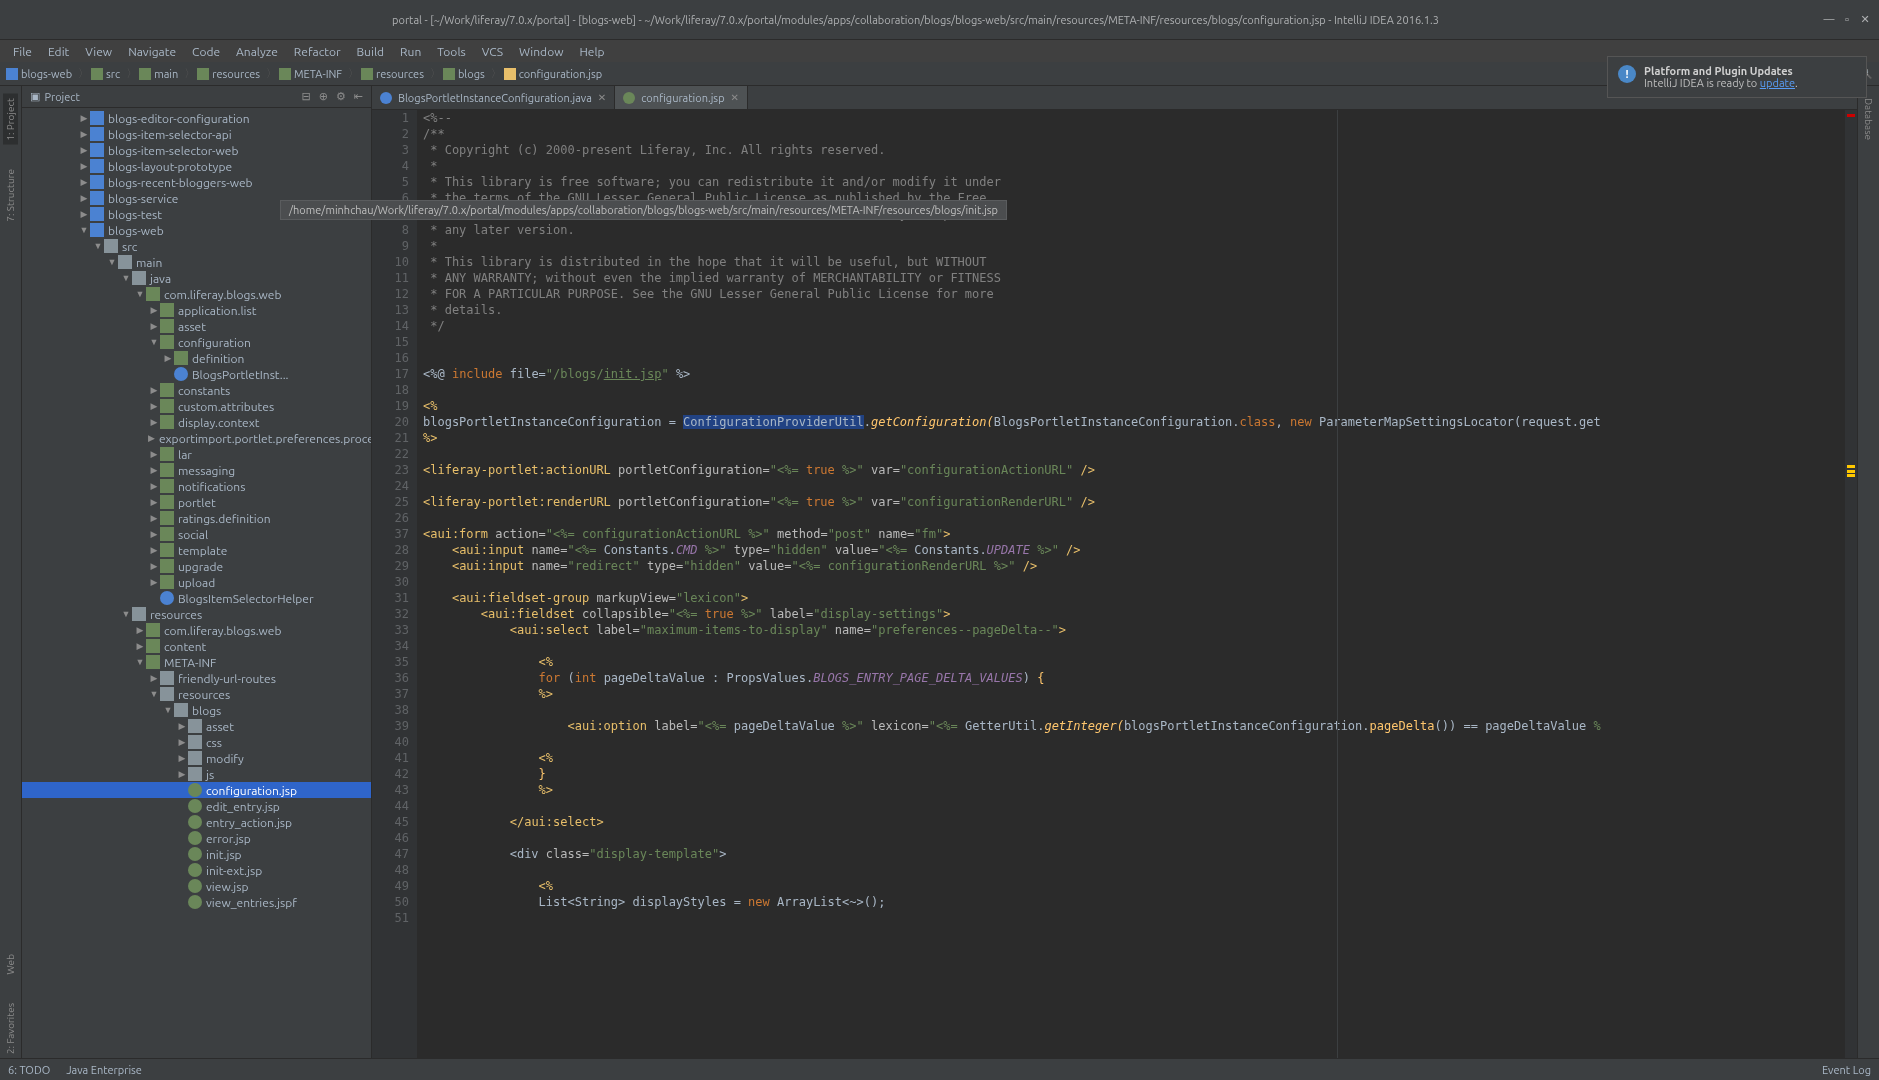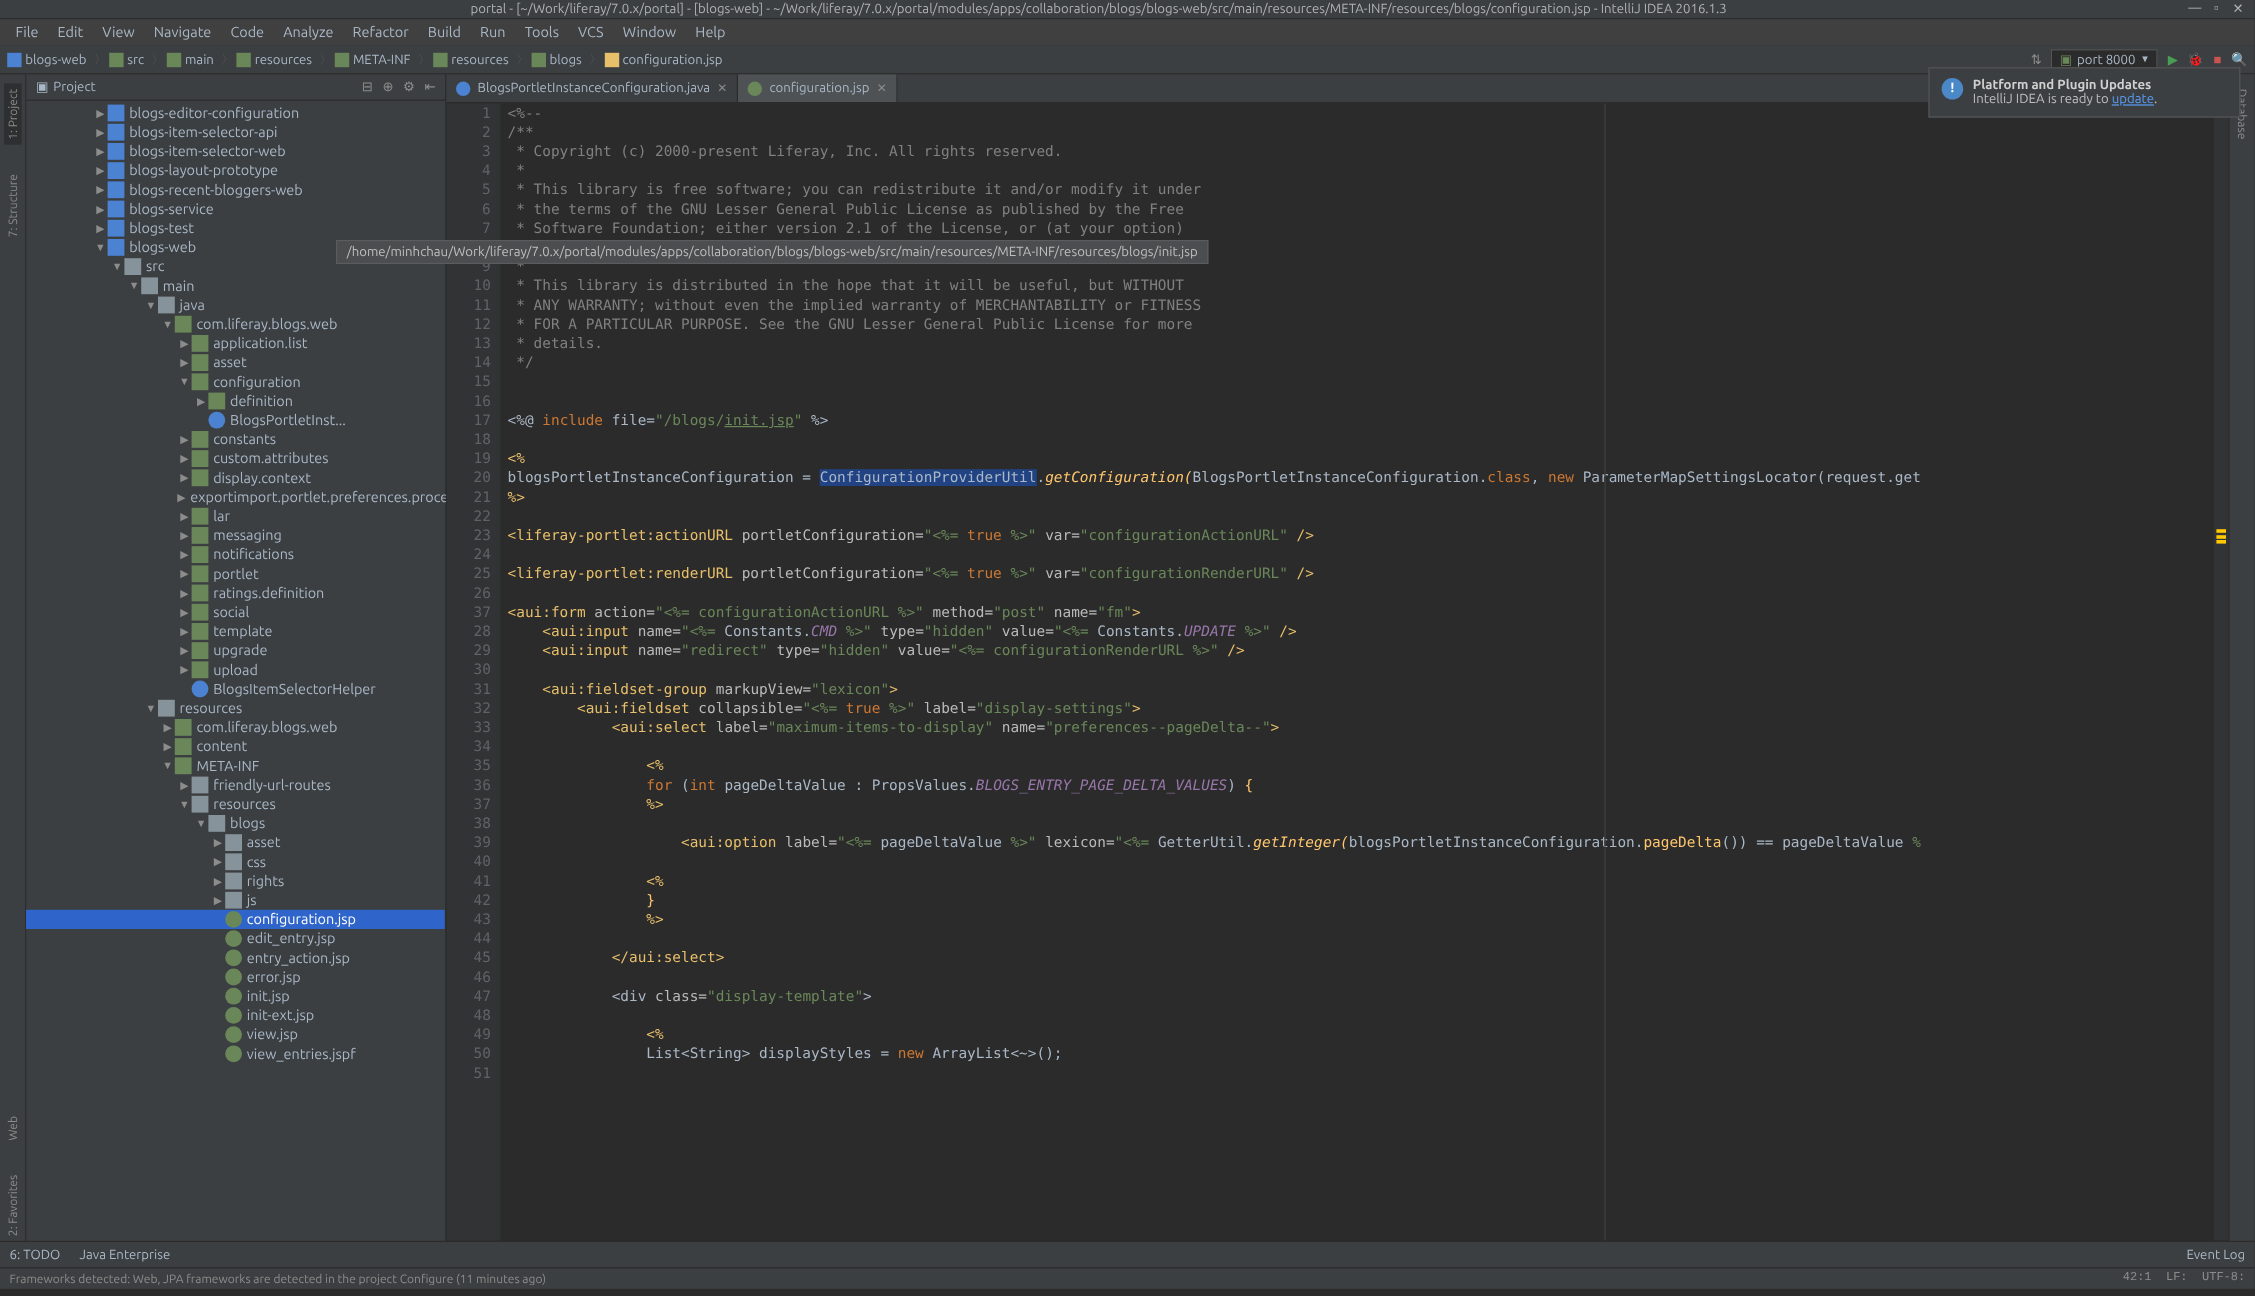--- a/index.html
+++ b/index.html
@@ -1,17 +1,17 @@
 <!DOCTYPE html>
 <html><head>
 <meta charset="utf-8">
 <style>
 * { margin: 0; padding: 0; box-sizing: border-box; }
 body { font-family: "Segoe UI", Ubuntu, sans-serif; font-size: 12px; background: #2b2b2b; color: #a9b7c6; overflow: hidden; width: 1879px; height: 1080px; }
-.titlebar { height: 16px; background: #3c3f41; color: #afb1b3; display: flex; align-items: center; padding: 0 8px; font-size: 11px; border-bottom: 1px solid #2b2b2b; }
+.titlebar { height: 40px; background: #3c3f41; color: #afb1b3; display: flex; align-items: center; padding: 0 8px; font-size: 11px; border-bottom: 1px solid #2b2b2b; }
 .titlebar .title { flex: 1; text-align: center; }
 .titlebar .wctrl { display: flex; gap: 6px; }
 .titlebar .wctrl span { width: 12px; text-align: center; cursor: pointer; }
 .menubar { height: 22px; background: #404040; display: flex; align-items: center; padding: 0 6px; font-size: 12px; gap: 2px; }
 .menubar span { padding: 2px 7px; cursor: pointer; }
 .nav { height: 24px; background: #3c3f41; border-bottom: 1px solid #2b2b2b; display: flex; align-items: center; padding: 0 6px; font-size: 11px; }
 .nav .crumb { display: flex; align-items: center; gap: 3px; margin-right: 4px; }
 .nav .sep { color: #555; margin: 0 2px; }
 .nav .ico { width: 12px; height: 12px; display: inline-block; background: #6a8759; }
 .nav .ico.mod { background: #4b82d2; }
@@ -375,21 +375,21 @@
           <span>asset</span>
         </div>
         <div class="tn" style="padding-left: 154px;">
           <span class="arr">▶</span>
           <span class="ic folder"></span>
           <span>css</span>
         </div>
         <div class="tn" style="padding-left: 154px;">
           <span class="arr">▶</span>
           <span class="ic folder"></span>
-          <span>rights</span>
+          <span>modify</span>
         </div>
         <div class="tn" style="padding-left: 154px;">
           <span class="arr">▶</span>
           <span class="ic folder"></span>
           <span>js</span>
         </div>
         <div class="tn sel" style="padding-left: 154px;">
           <span class="arr"></span>
           <span class="ic web"></span>
           <span>configuration.jsp</span>

